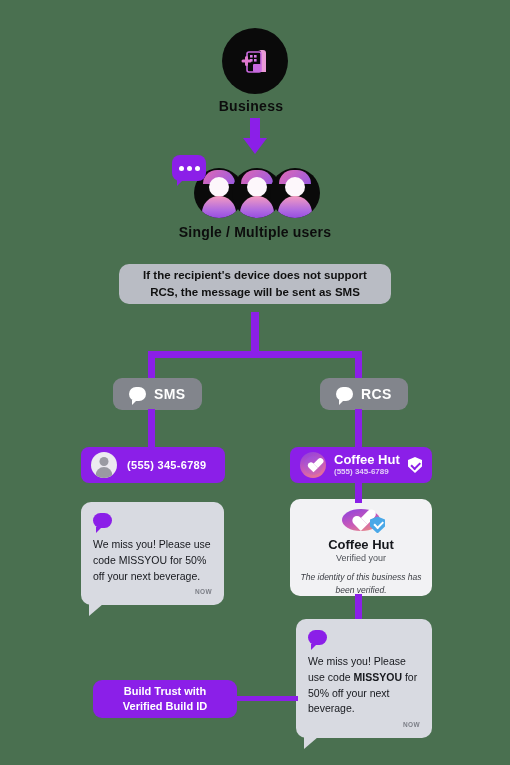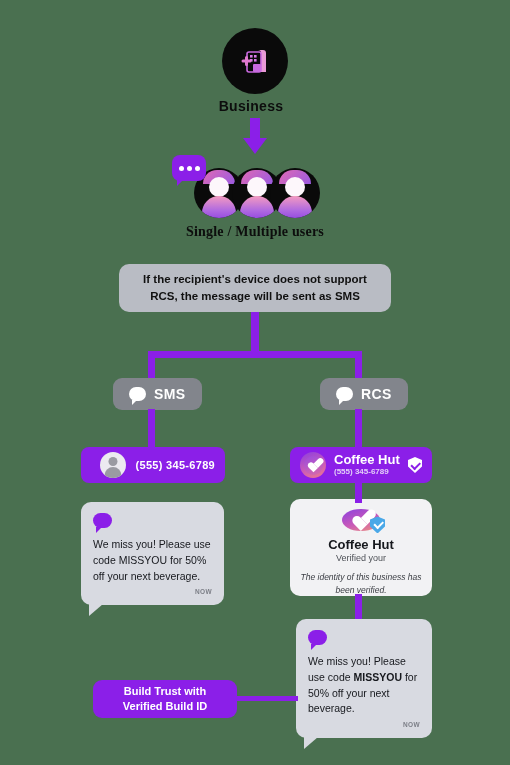--- a/index.html
+++ b/index.html
@@ -68,27 +68,27 @@
     content: ""; position: absolute; left: 5px; bottom: -5px;
     width: 0; height: 0;
     border-left: 6px solid #8b1fe8;
     border-bottom: 6px solid transparent;
   }
   .chat-badge i { width: 5px; height: 5px; border-radius: 50%; background: #fff; display: block; }
 
   .users-label {
     position: absolute; left: 0; top: 224px; width: 510px;
     text-align: center; color: #0d0d0d;
-    font-size: 14px; font-weight: 700; letter-spacing: .2px; font-family: Liberation Serif, serif;
+    font-size: 14px; font-weight: 700; letter-spacing: .2px;
   }
 
   
   .info-box {
     position: absolute; left: 119px; top: 264px;
-    width: 272px; height: 48px; border-radius: 10px;
+    width: 272px; height: 40px; border-radius: 10px;
     background: #b9bcc4;
     display: flex; align-items: center; justify-content: center;
     text-align: center; padding: 0 14px;
     color: #111; font-size: 11.5px; font-weight: 700; line-height: 1.45;
   }
 
   
   .pill {
     position: absolute; top: 378px; height: 32px; border-radius: 9px;
     background: #82858c;
@@ -104,21 +104,21 @@
   .bubble-ico::after {
     content: ""; position: absolute; left: 3px; bottom: -4px;
     width: 0; height: 0;
     border-left: 5px solid #fff;
     border-bottom: 5px solid transparent;
   }
 
   
   .sender {
     position: absolute; height: 36px; border-radius: 8px; background: #8b1fe8;
-    display: flex; align-items: center; padding: 0 10px; justify-content: flex-end;
+    display: flex; align-items: center; padding: 0 10px;
   }
   .sender-sms { left: 81px; top: 447px; width: 144px; gap: 10px; }
   .sender-rcs { left: 290px; top: 447px; width: 142px; gap: 8px; }
   .sender-sms .num { color: #fff; font-size: 11px; font-weight: 700; letter-spacing: .3px; }
 
   .av-round {
     width: 26px; height: 26px; border-radius: 50%; background: #eceaf0;
     position: relative; flex: none; overflow: hidden;
   }
   .av-round::before {

